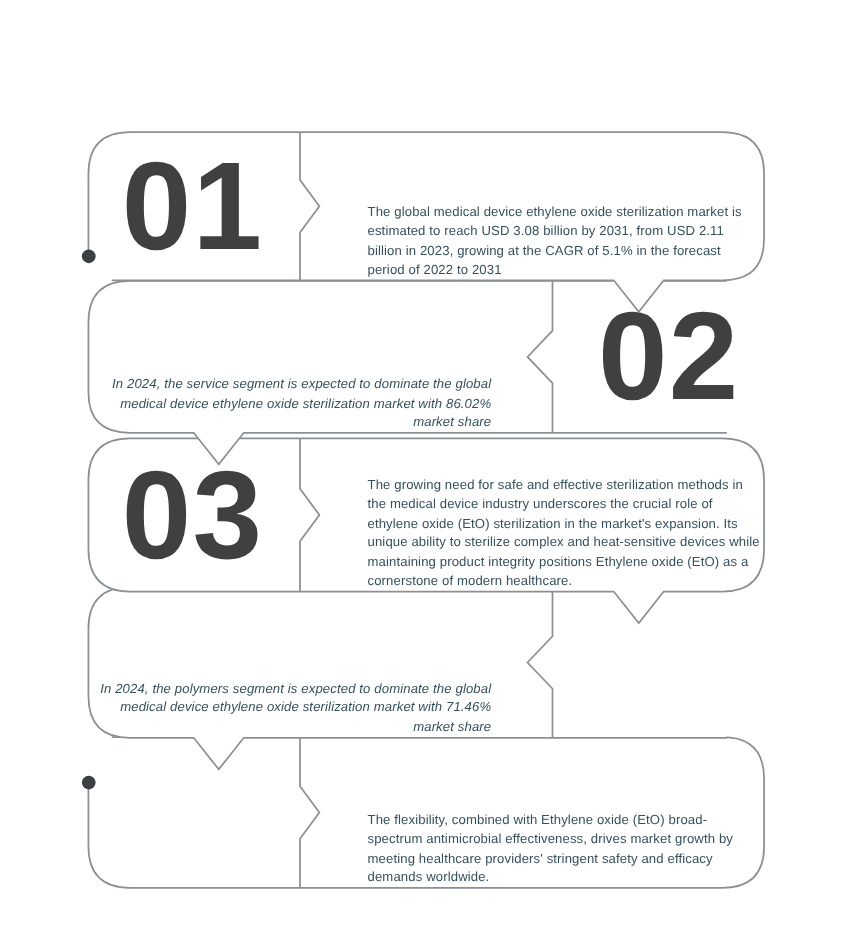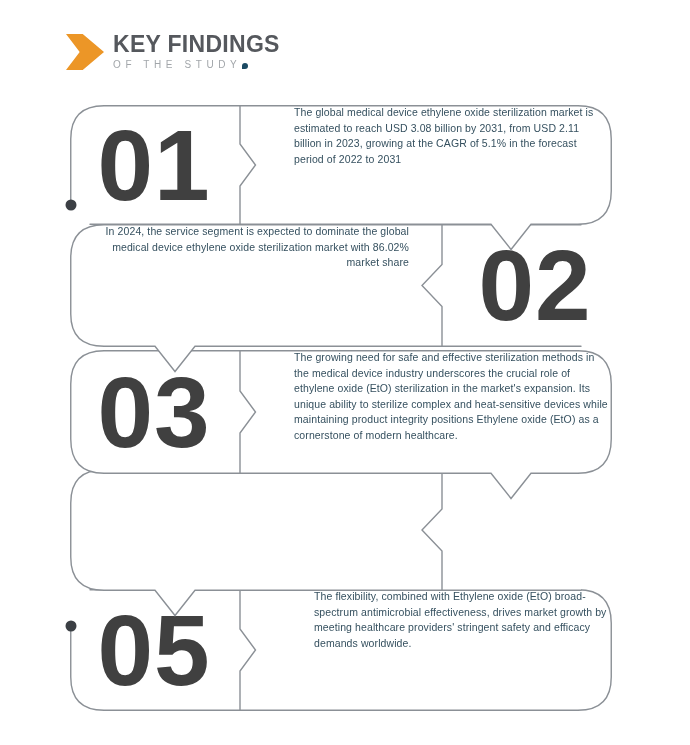--- a/index.html
+++ b/index.html
@@ -34,42 +34,32 @@
   .b3{top:350px;height:124px;z-index:13;}
   .b4{top:468.5px;height:122px;z-index:12;}
   .b5{top:589px;height:122px;z-index:11;}
   .num{
     position:absolute;top:0;bottom:0;display:flex;align-items:center;justify-content:center;
     font-size:100px;font-weight:700;color:#404040;letter-spacing:1px;user-select:none;
   }
   .num.left{left:14px;width:140px;}
   .num.right{left:390px;width:150px;}
   .ftext{
-    position:absolute;top:0;bottom:0;display:flex;flex-direction:column;justify-content:flex-start;
+    position:absolute;top:0;bottom:0;display:flex;flex-direction:column;justify-content:flex-end;
     font-size:10.5px;line-height:1.48;color:#35505F;letter-spacing:.1px;
   }
   .ftext.right{left:224px;width:314px;text-align:left;}
-  .ftext.right.narrow{width:300px;margin-left:20px;}
-  .ftext.left{left:24px;width:315px;text-align:right;}
+  .ftext.right.narrow{width:300px;}
+  .ftext.left{left:8px;width:315px;text-align:right;font-style:italic;}
 </style>
 </head>
 <body>
 
 <div class="stage">
 
-  <div class="header">
-    <div class="logo-arrow"></div>
-    <div class="title-col">
-      <div class="page-title">KEY FINDINGS</div>
-      <div class="page-subtitle">
-        <span>OF THE STUDY</span>
-        <span class="subtitle-dot"></span>
-      </div>
-    </div>
-  </div>
 
   <div class="bubble b1">
     <svg width="542" height="150">
       <path d="M0.75 100 L0.75 34 Q0.75 0.75 34 0.75 L508 0.75 Q541.25 0.75 541.25 34 L541.25 86 Q541.25 119.25 508 119.25 L461 119.25 L441 144.5 L421 119.25 L20 119.25" fill="#ffffff" stroke="#8B9096" stroke-width="1.4" stroke-linecap="round"></path>
       <polyline points="170,1 170,39 185.5,60 170,81 170,119" fill="none" stroke="#8B9096" stroke-width="1.4"></polyline>
       <circle cx="1" cy="100" r="5.5" fill="#3B3F44"></circle>
     </svg>
     <div class="num left">01</div>
     <div class="ftext right">
         <span>The global medical device ethylene oxide sterilization market is estimated to reach USD 3.08 billion by 2031, from USD 2.11 billion in 2023, growing at the CAGR of 5.1% in the forecast period of 2022 to 2031</span>
@@ -96,27 +86,29 @@
     <div class="ftext right">
         <span>The growing need for safe and effective sterilization methods in the medical device industry underscores the crucial role of ethylene oxide (EtO) sterilization in the market's expansion. Its unique ability to sterilize complex and heat-sensitive devices while maintaining product integrity positions Ethylene oxide (EtO) as a cornerstone of modern healthcare.</span>
       </div>
   </div>
 
   <div class="bubble b4">
     <svg width="512" height="150">
       <path d="M511 0.75 L34 0.75 Q0.75 0.75 0.75 34 L0.75 88 Q0.75 121.25 34 121.25 L85 121.25 L105 146.5 L125 121.25 L511 121.25" fill="#ffffff" stroke="#8B9096" stroke-width="1.4" stroke-linecap="round"></path>
       <polyline points="372,1 372,40 352,61 372,82 372,121" fill="none" stroke="#8B9096" stroke-width="1.4"></polyline>
     </svg>
+    <div class="ftext left">
+        <span>In 2024, the polymers segment is expected to dominate the global medical device ethylene oxide sterilization market with 71.46% market share</span>
+      </div>
   </div>
 
   <div class="bubble b5">
     <svg width="542" height="125">
       <path d="M20 0.75 L508 0.75 Q541.25 0.75 541.25 34 L541.25 88 Q541.25 121.25 508 121.25 L34 121.25 Q0.75 121.25 0.75 88 L0.75 37" fill="#ffffff" stroke="#8B9096" stroke-width="1.4" stroke-linecap="round"></path>
       <polyline points="170,1 170,40 185.5,61 170,82 170,121" fill="none" stroke="#8B9096" stroke-width="1.4"></polyline>
       <circle cx="1" cy="37" r="5.5" fill="#3B3F44"></circle>
     </svg>
-    <div class="num left">05</div>
     <div class="ftext right narrow">
         <span>The flexibility, combined with Ethylene oxide (EtO) broad-spectrum antimicrobial effectiveness, drives market growth by meeting healthcare providers' stringent safety and efficacy demands worldwide.</span>
       </div>
   </div>
 
 </div>
 
 </body></html>

